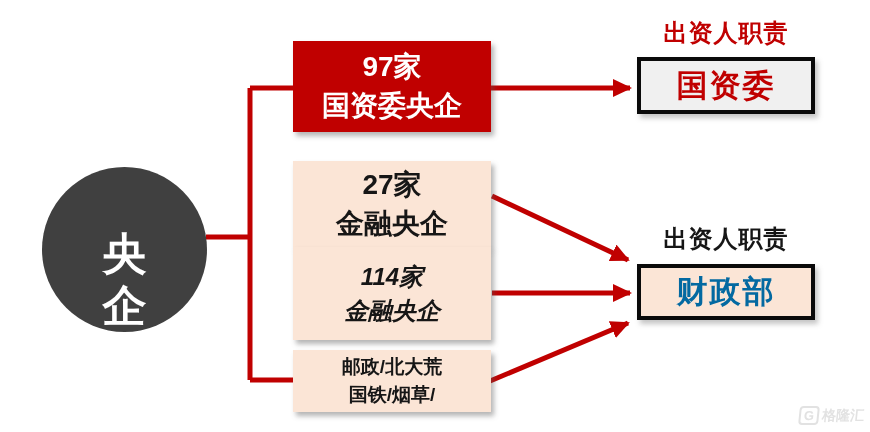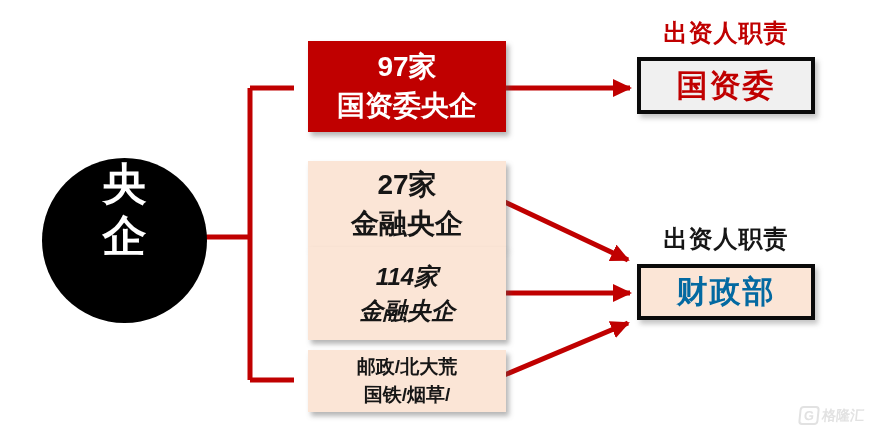--- a/index.html
+++ b/index.html
@@ -7,34 +7,34 @@
     width: 870px; height: 432px;
     background: #ffffff;
     font-family: "Liberation Sans", "DejaVu Sans", sans-serif;
     position: relative; overflow: hidden;
   }
   .stage { position: absolute; left: 0; top: 0; width: 870px; height: 432px; }
   .wires { position: absolute; left: 0; top: 0; }
 
   
   .root-circle {
-    position: absolute; left: 42px; top: 158px;
+    position: absolute; left: 42px; top: 167px;
     width: 165px; height: 165px; border-radius: 50%;
-    background: #000000;
-    display: flex; align-items: flex-start; justify-content: center;
+    background: #404040;
+    display: flex; align-items: flex-end; justify-content: center;
   }
   .root-circle .lbl {
     color: #ffffff; font-weight: bold; font-size: 44px;
     line-height: 1.18; width: 1.05em; word-break: break-all;
     text-align: center;
   }
 
   
   .bbox {
-    position: absolute; left: 308px; width: 198px;
+    position: absolute; left: 293px; width: 198px;
     display: flex; flex-direction: column;
     align-items: center; justify-content: center;
     text-align: center; font-weight: bold;
     box-sizing: border-box;
     box-shadow: 3px 4px 5px rgba(90,90,90,0.45);
   }
   .bbox-red  { background: #c00000; color: #ffffff; }
   .bbox-cream{ background: #fbe5d6; color: #161616; }
   .bbox-1 { top: 41px;  height: 91px; font-size: 28px; line-height: 1.38; }
   .bbox-2 { top: 145px; height: 87px; font-size: 28px; line-height: 1.38; margin-top: 16px; }

